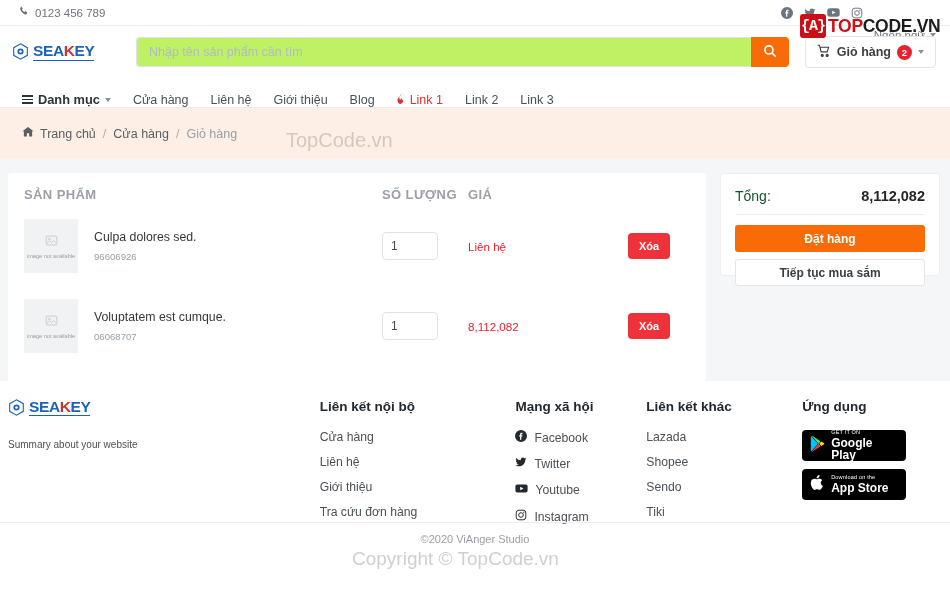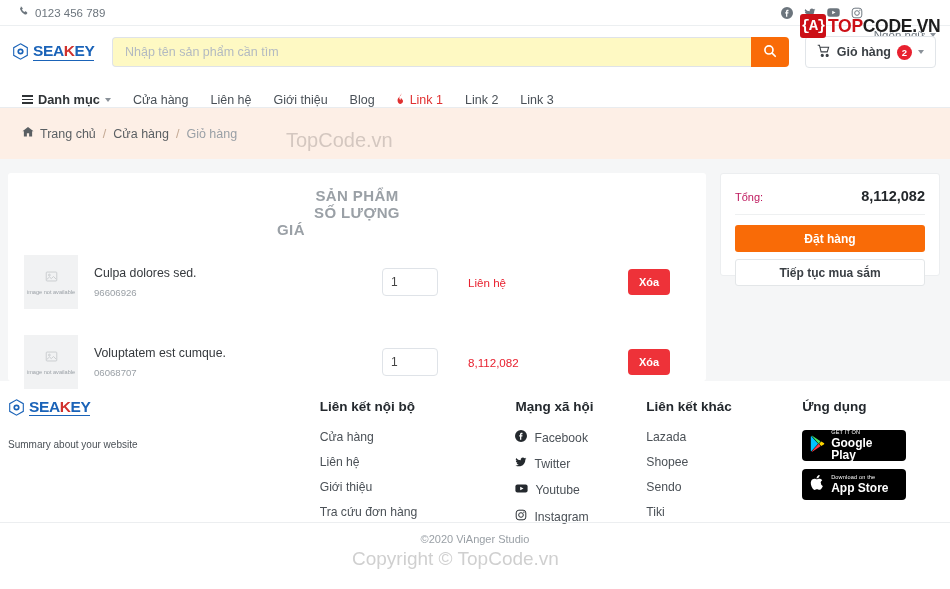--- a/index.html
+++ b/index.html
@@ -63,21 +63,22 @@
   .search-input {
     flex: 1; height: 30px;
     border: 1px solid #dfe3e8;
     border-right: none;
     border-radius: 4px 0 0 4px;
     padding: 8px 12px;
     font-size: 12.5px;
     font-family: "Liberation Sans", sans-serif;
     color: #444;
     outline: none;
-    background: #fef9c3;
+    background: #bef264;
+    margin-left: 24px;
   }
   .search-input::placeholder { color: #b3bac1; }
   .search-btn {
     width: 38px; height: 30px;
     background: #f96b07;
     border: none; border-radius: 0 4px 4px 0;
     display: flex; align-items: center; justify-content: center;
     cursor: pointer;
   }
   .cart-btn {
@@ -144,24 +145,23 @@
     gap: 14px;
   }
   .cart-panel {
     width: 698px;
     background: #fff;
     border-radius: 3px;
     padding: 14px 16px 0 16px;
   }
   .cart-head {
     display: flex; align-items: center;
-    font-size: 15px; font-weight: bold;
+    font-size: 13px; font-weight: bold;
     color: #9aa0a6; letter-spacing: 0.4px;
     padding-bottom: 4px;
-    flex-direction: column;
   }
   .col-prod { flex: 1; }
   .col-qty { width: 86px; }
   .col-price { width: 160px; }
   .col-act { width: 62px; }
 
   .cart-row {
     display: flex; align-items: center;
     padding: 13px 0;
     min-height: 67px;
@@ -206,21 +206,21 @@
     border: 1px solid #eceef0;
     border-radius: 3px;
     padding: 14px 14px 13px 14px;
     height: 103px;
   }
   .sum-row {
     display: flex; align-items: baseline; justify-content: space-between;
     padding-bottom: 10px;
     border-bottom: 1px solid #eef0f1;
   }
-  .sum-label { font-size: 11px; color: #be185d; }
+  .sum-label { font-size: 14px; color: #14532d; }
   .sum-value { font-size: 14.5px; font-weight: bold; color: #23272b; }
   .order-btn {
     margin-top: 10px;
     width: 100%; height: 27px;
     background: #f96b07; border: none; border-radius: 3px;
     color: #fff; font-size: 12px; font-weight: bold;
     cursor: pointer; font-family: "Liberation Sans", sans-serif;
   }
   .cont-btn {
     margin-top: 7px;

